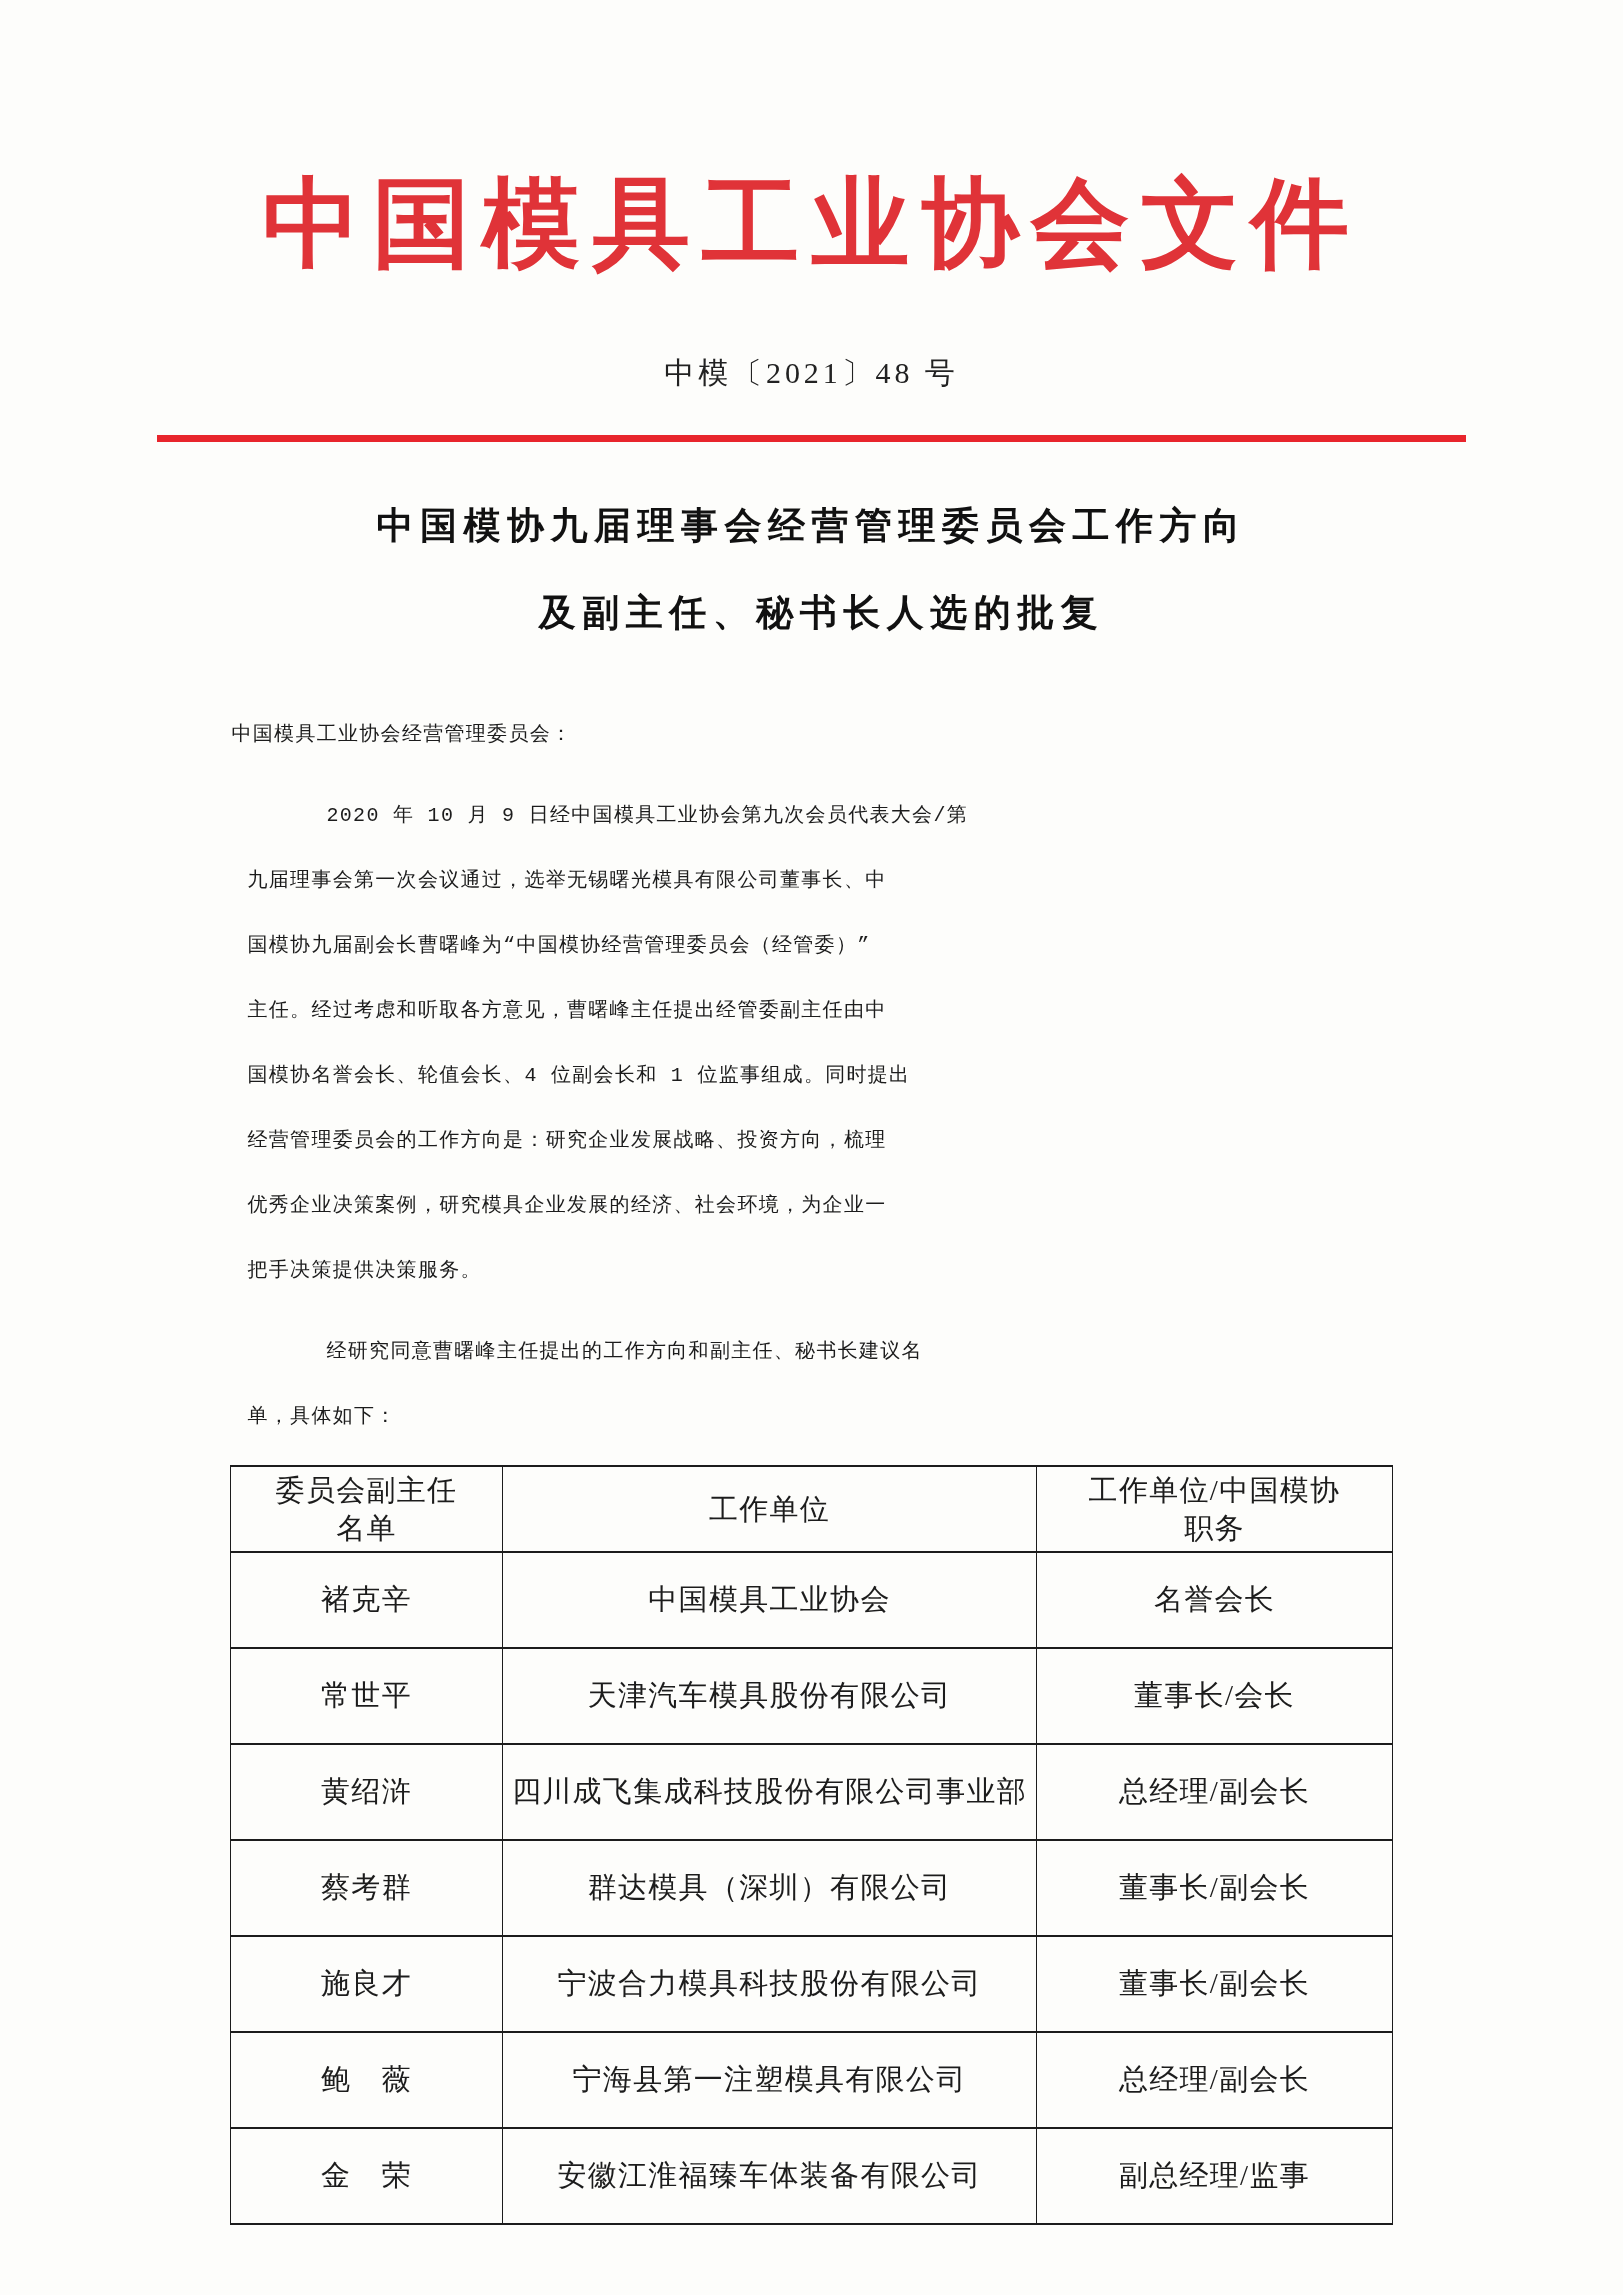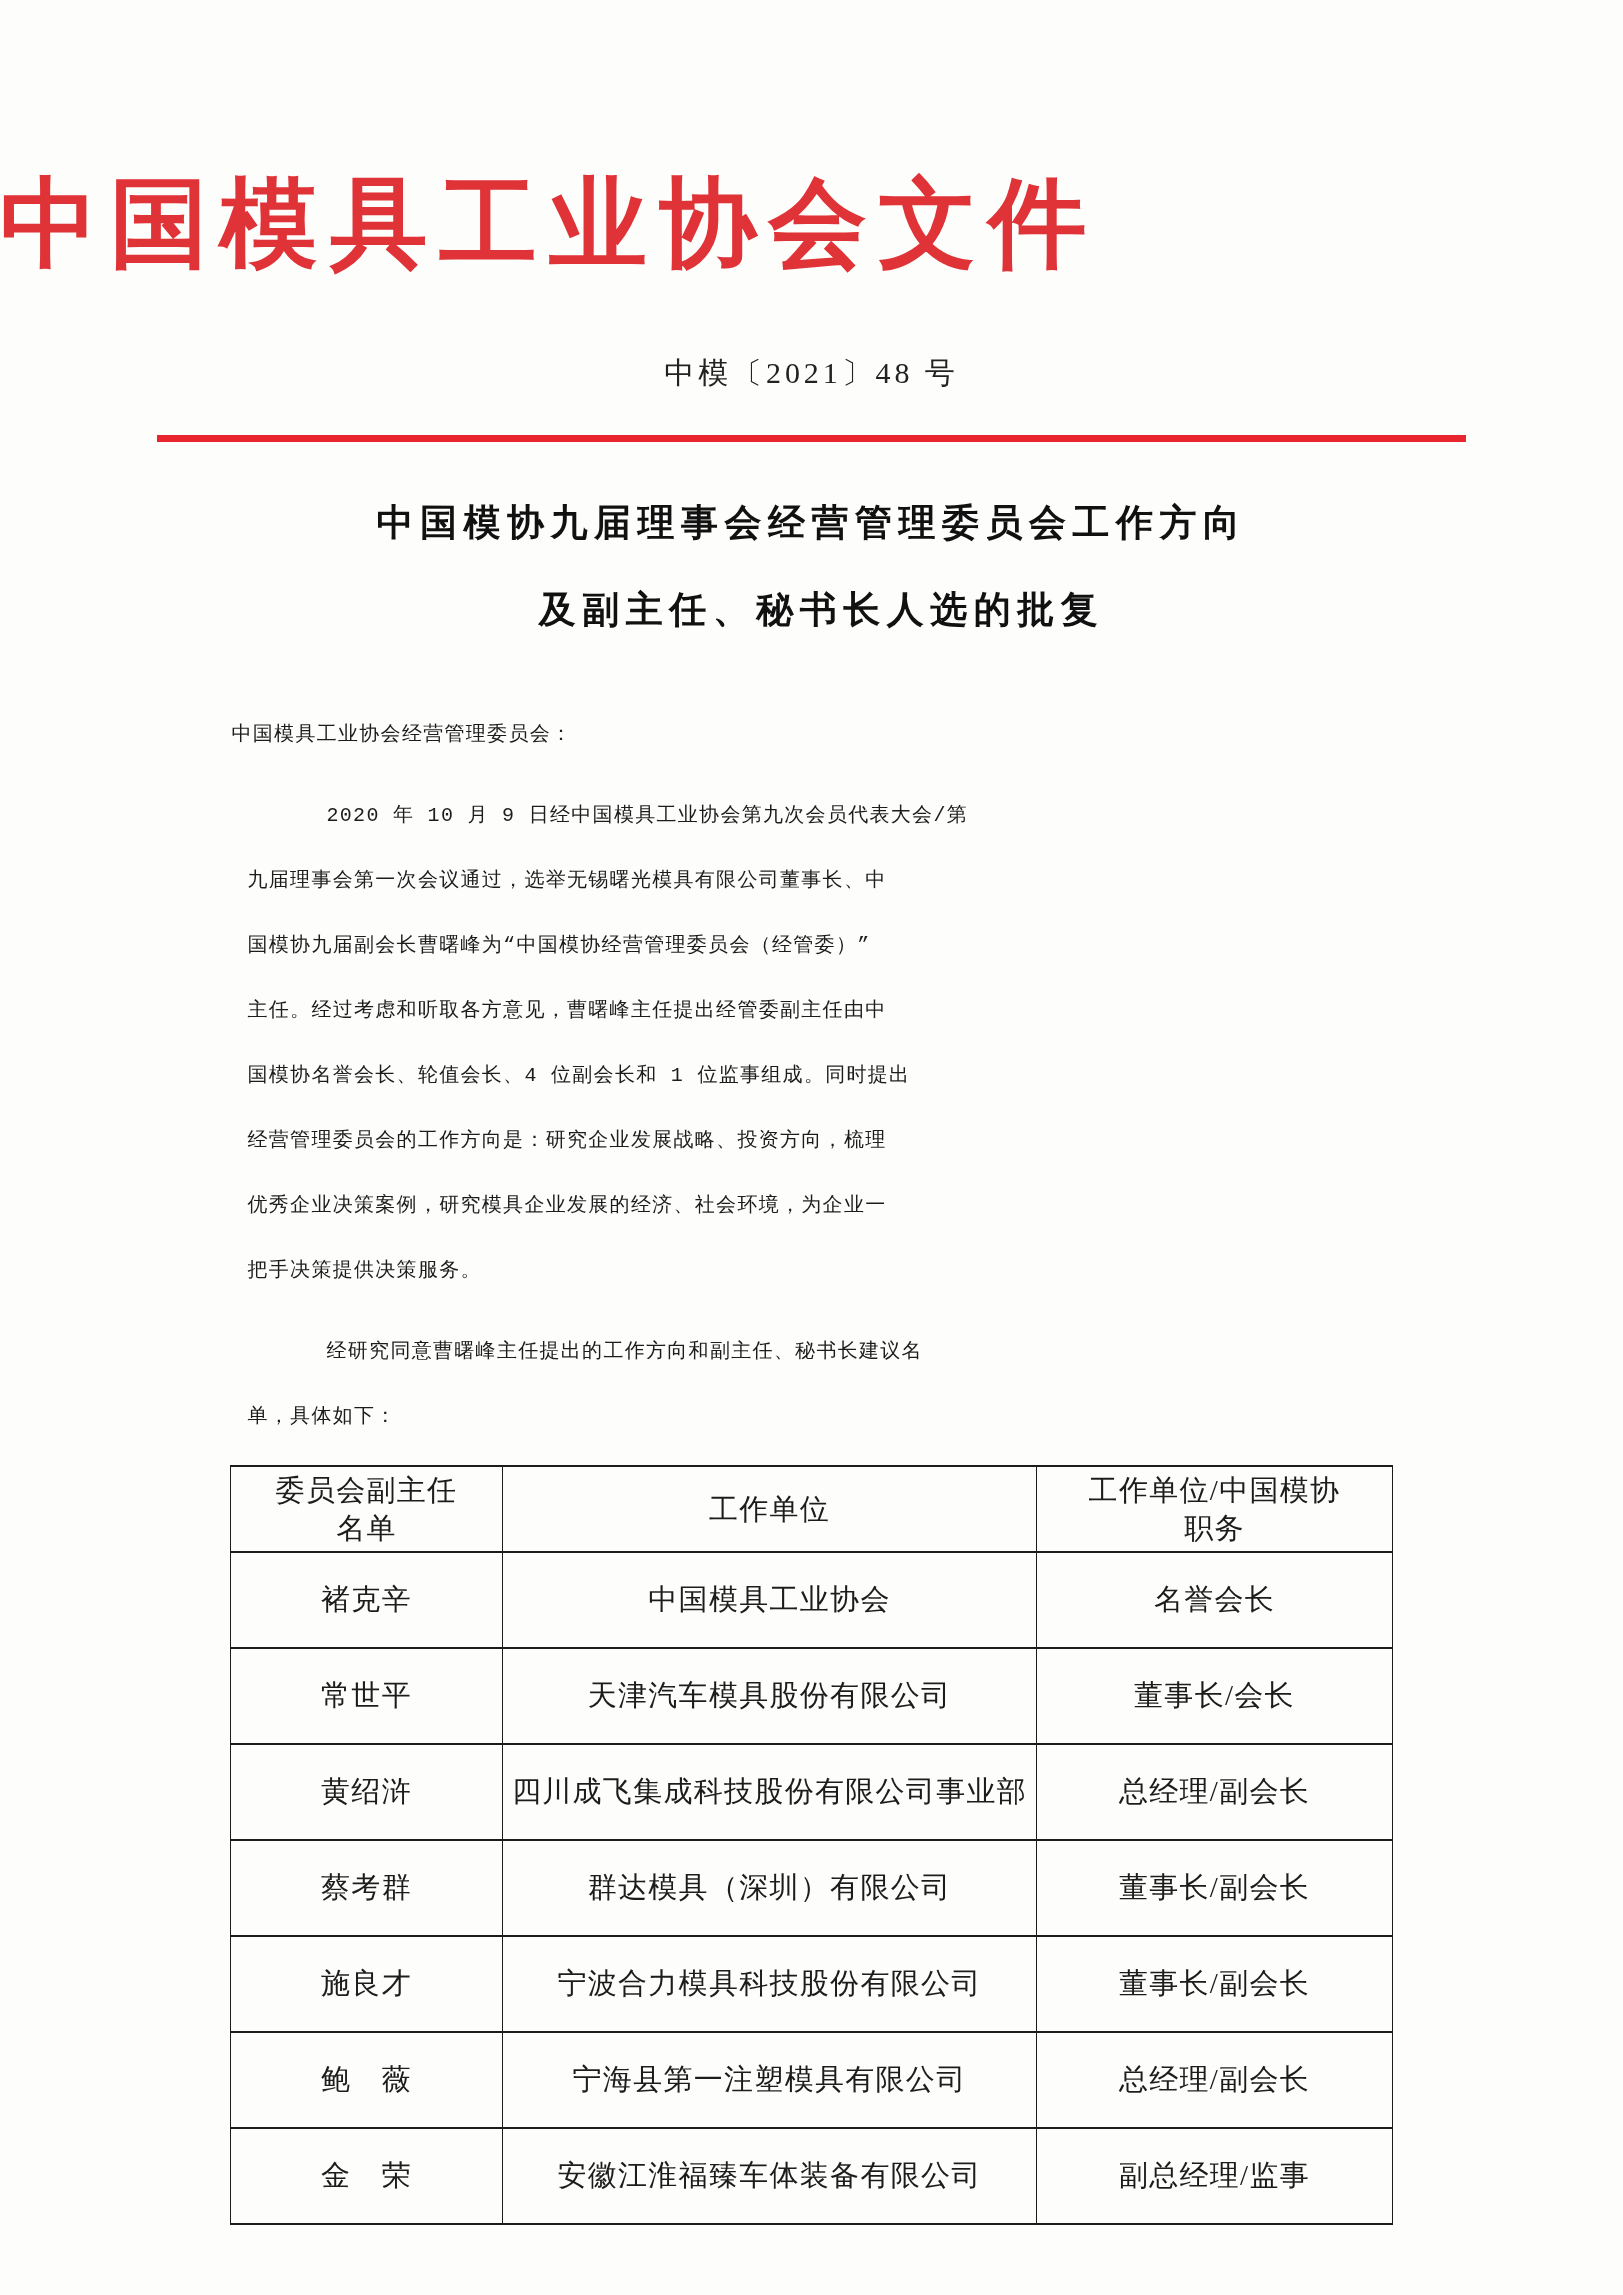--- a/index.html
+++ b/index.html
@@ -15,20 +15,21 @@
     font-family: "Liberation Serif", serif;
     color: #1c1c1c;
   }
   .page {
     width: 1623px;
     height: 2295px;
     position: relative;
   }
   .letterhead {
     margin: 174px 0 0 0;
+    text-align: center;
     font-family: "Liberation Sans", sans-serif;
     font-weight: bold;
     font-size: 98px;
     line-height: 1;
     letter-spacing: 11.8px;
     color: #e03338;
   }
   .doc-number {
     margin-top: 86px;
     text-align: center;
@@ -38,21 +39,21 @@
     color: #222;
   }
   .red-divider {
     margin: 47px auto 0 auto;
     width: 1309px;
     height: 6.5px;
     background: #e8252c;
   }
   .doc-title {
     text-align: center;
-    font-family: Liberation Mono, monospace;
+    font-family: Liberation Sans, sans-serif;
     font-weight: bold;
     font-size: 37px;
     line-height: 1;
     letter-spacing: 6.5px;
     color: #111;
   }
   .doc-title-1 { margin-top: 65px; }
   .doc-title-2 { margin-top: 50px; padding-left: 20px; }
   .content {
     width: 1160px;

